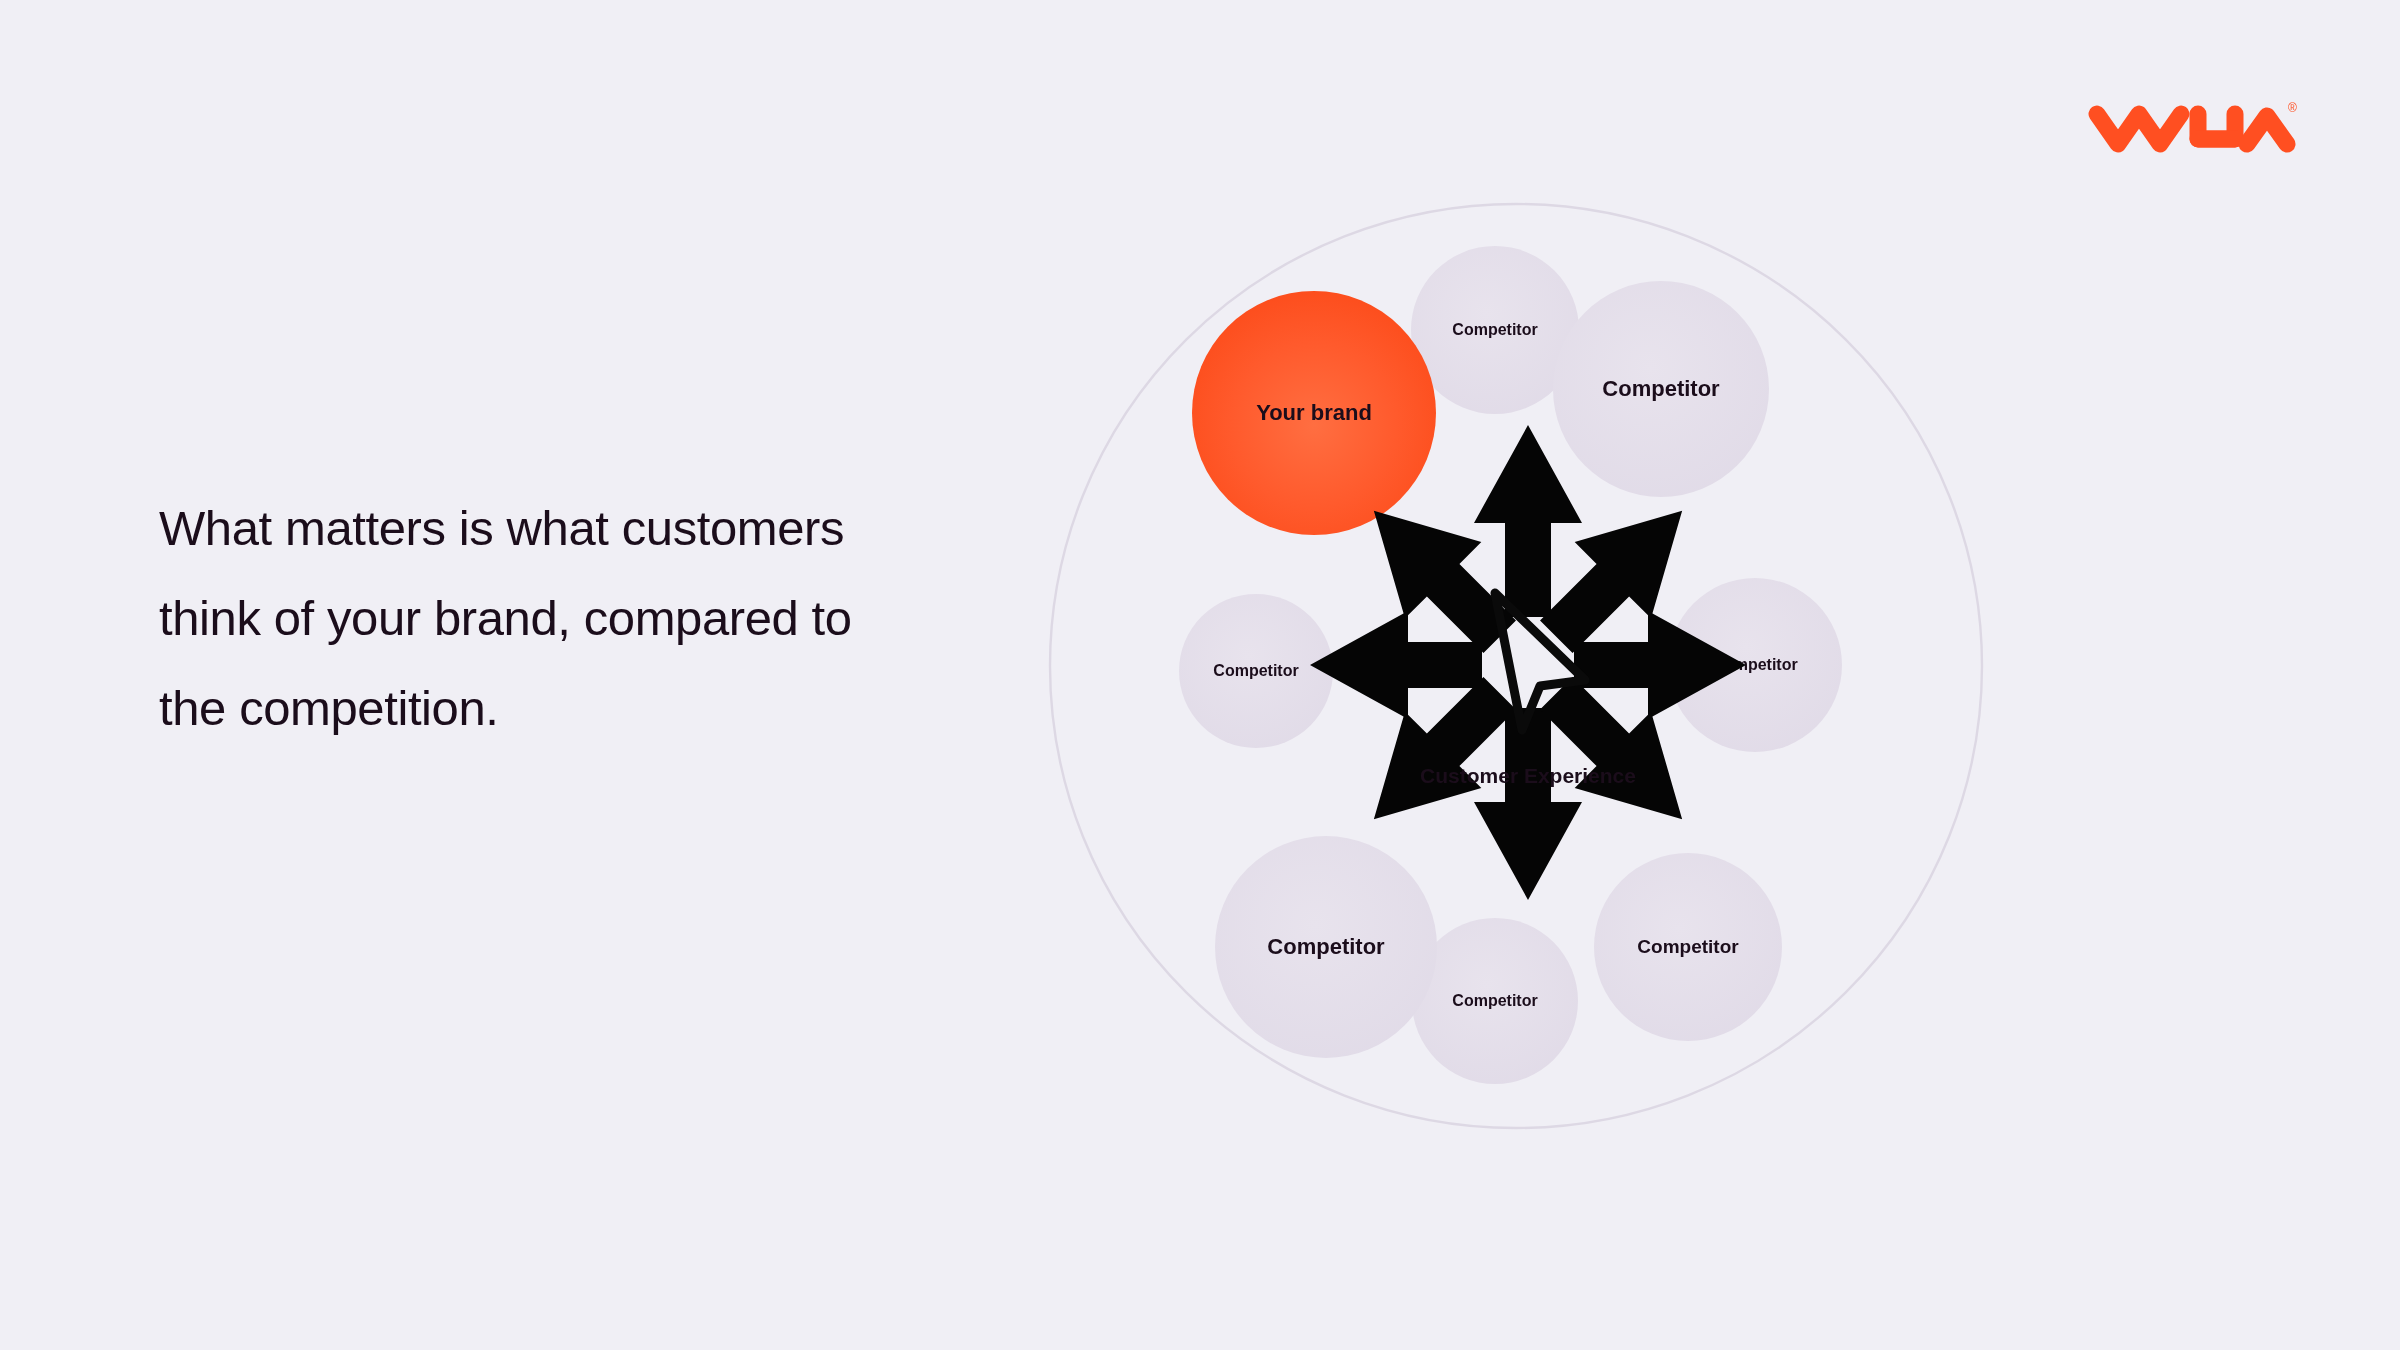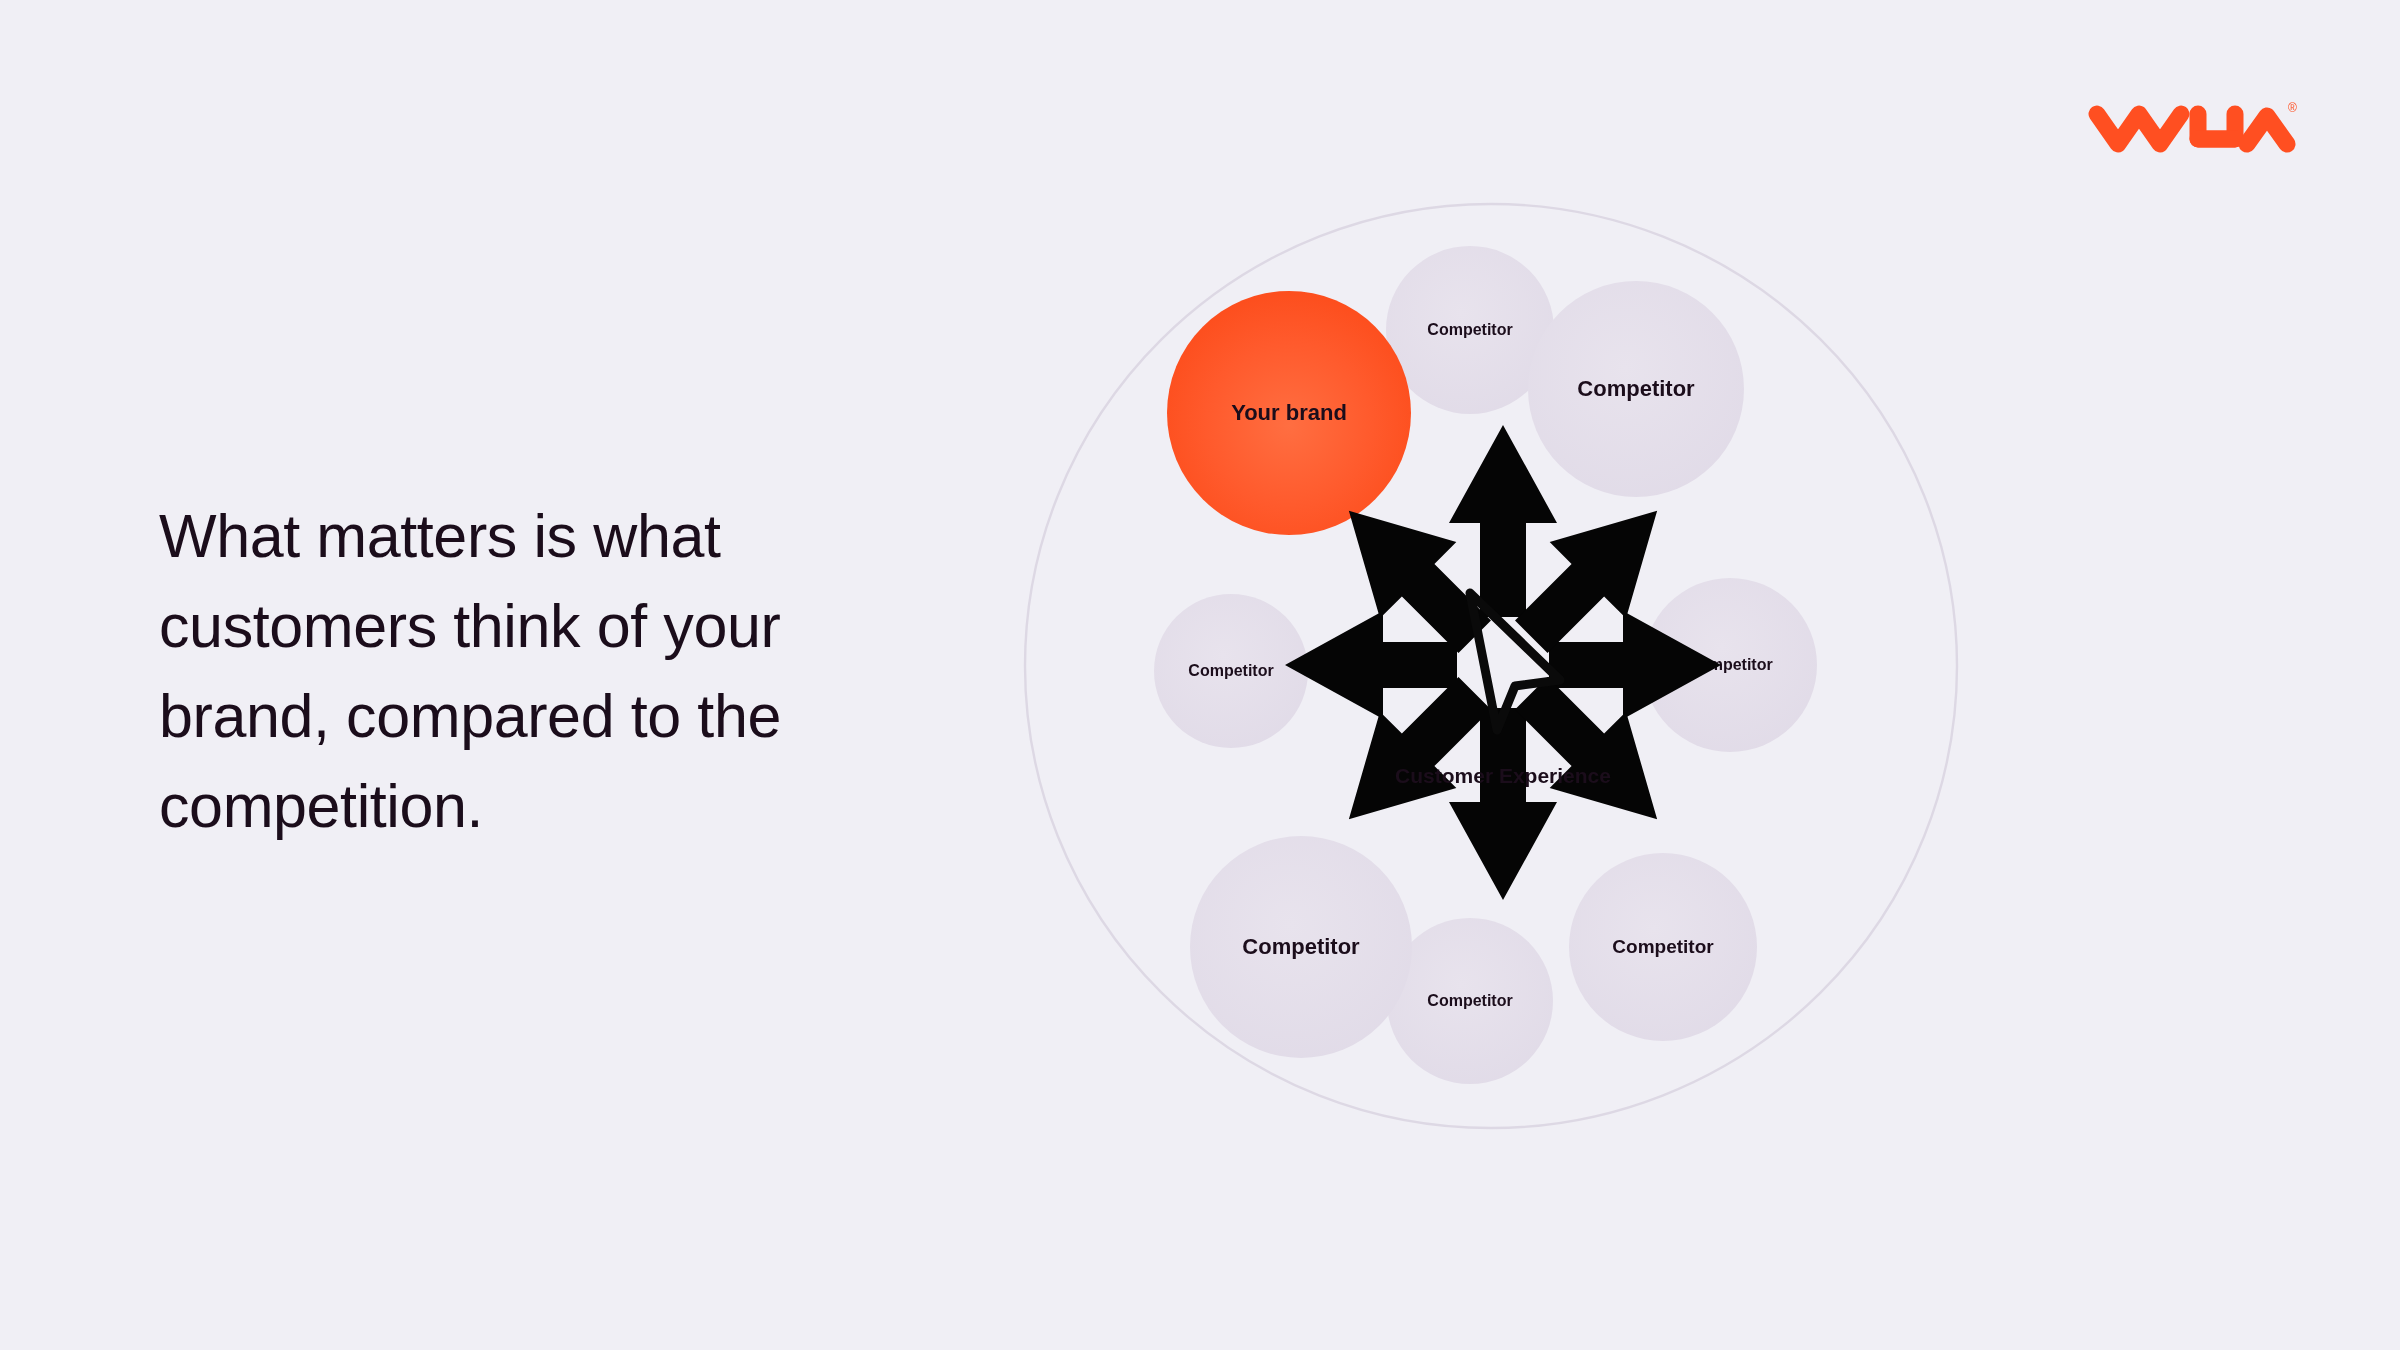--- a/index.html
+++ b/index.html
@@ -24,31 +24,31 @@
     height: 62px;
   }
   #brand-logo svg { display: block; }
 
   
   #headline {
     position: absolute;
     left: 159px;
     top: 450px;
     width: 700px;
-    font-size: 61px;
+    font-size: 49px;
     line-height: 90px;
     font-weight: 400;
     color: #1b0d1b;
     letter-spacing: -0.4px;
   }
 
   
   #diagram {
     position: absolute;
-    left: 995px;
+    left: 1020px;
     top: 100px;
     width: 1140px;
     height: 1150px;
   }
   #diagram svg {
     display: block;
     width: 1140px;
     height: 1150px;
     overflow: visible;
   }

